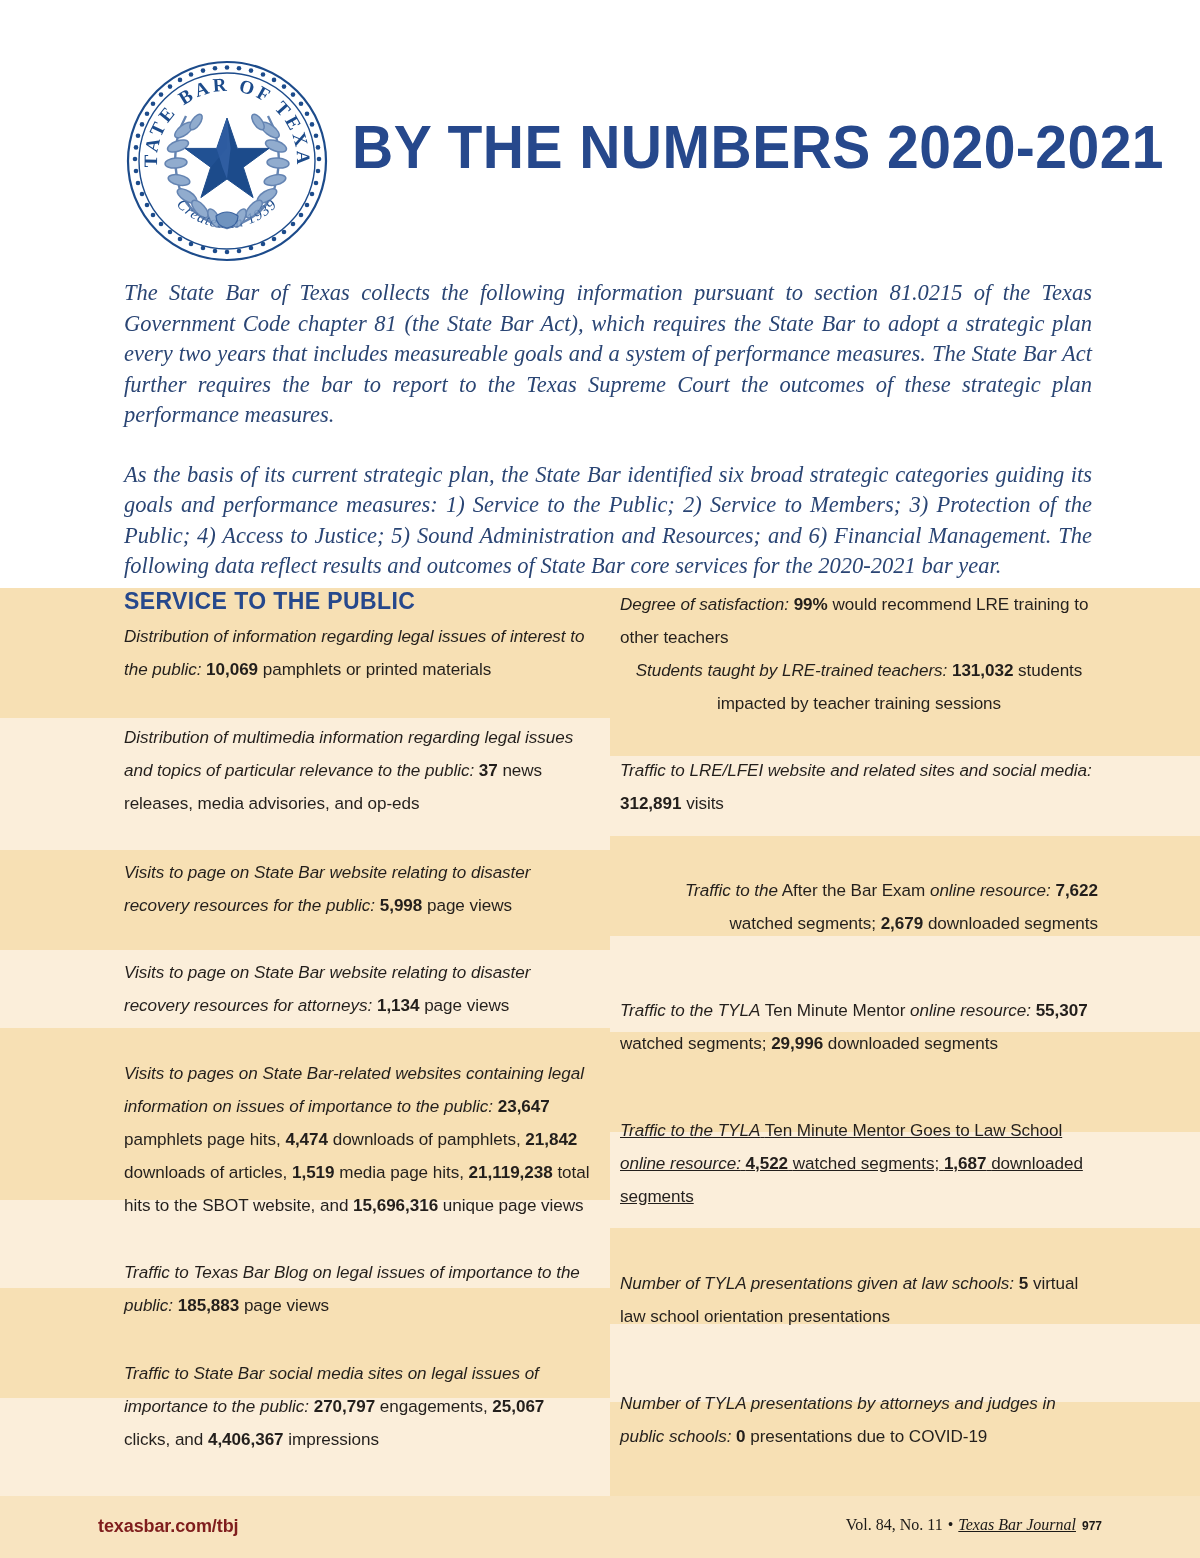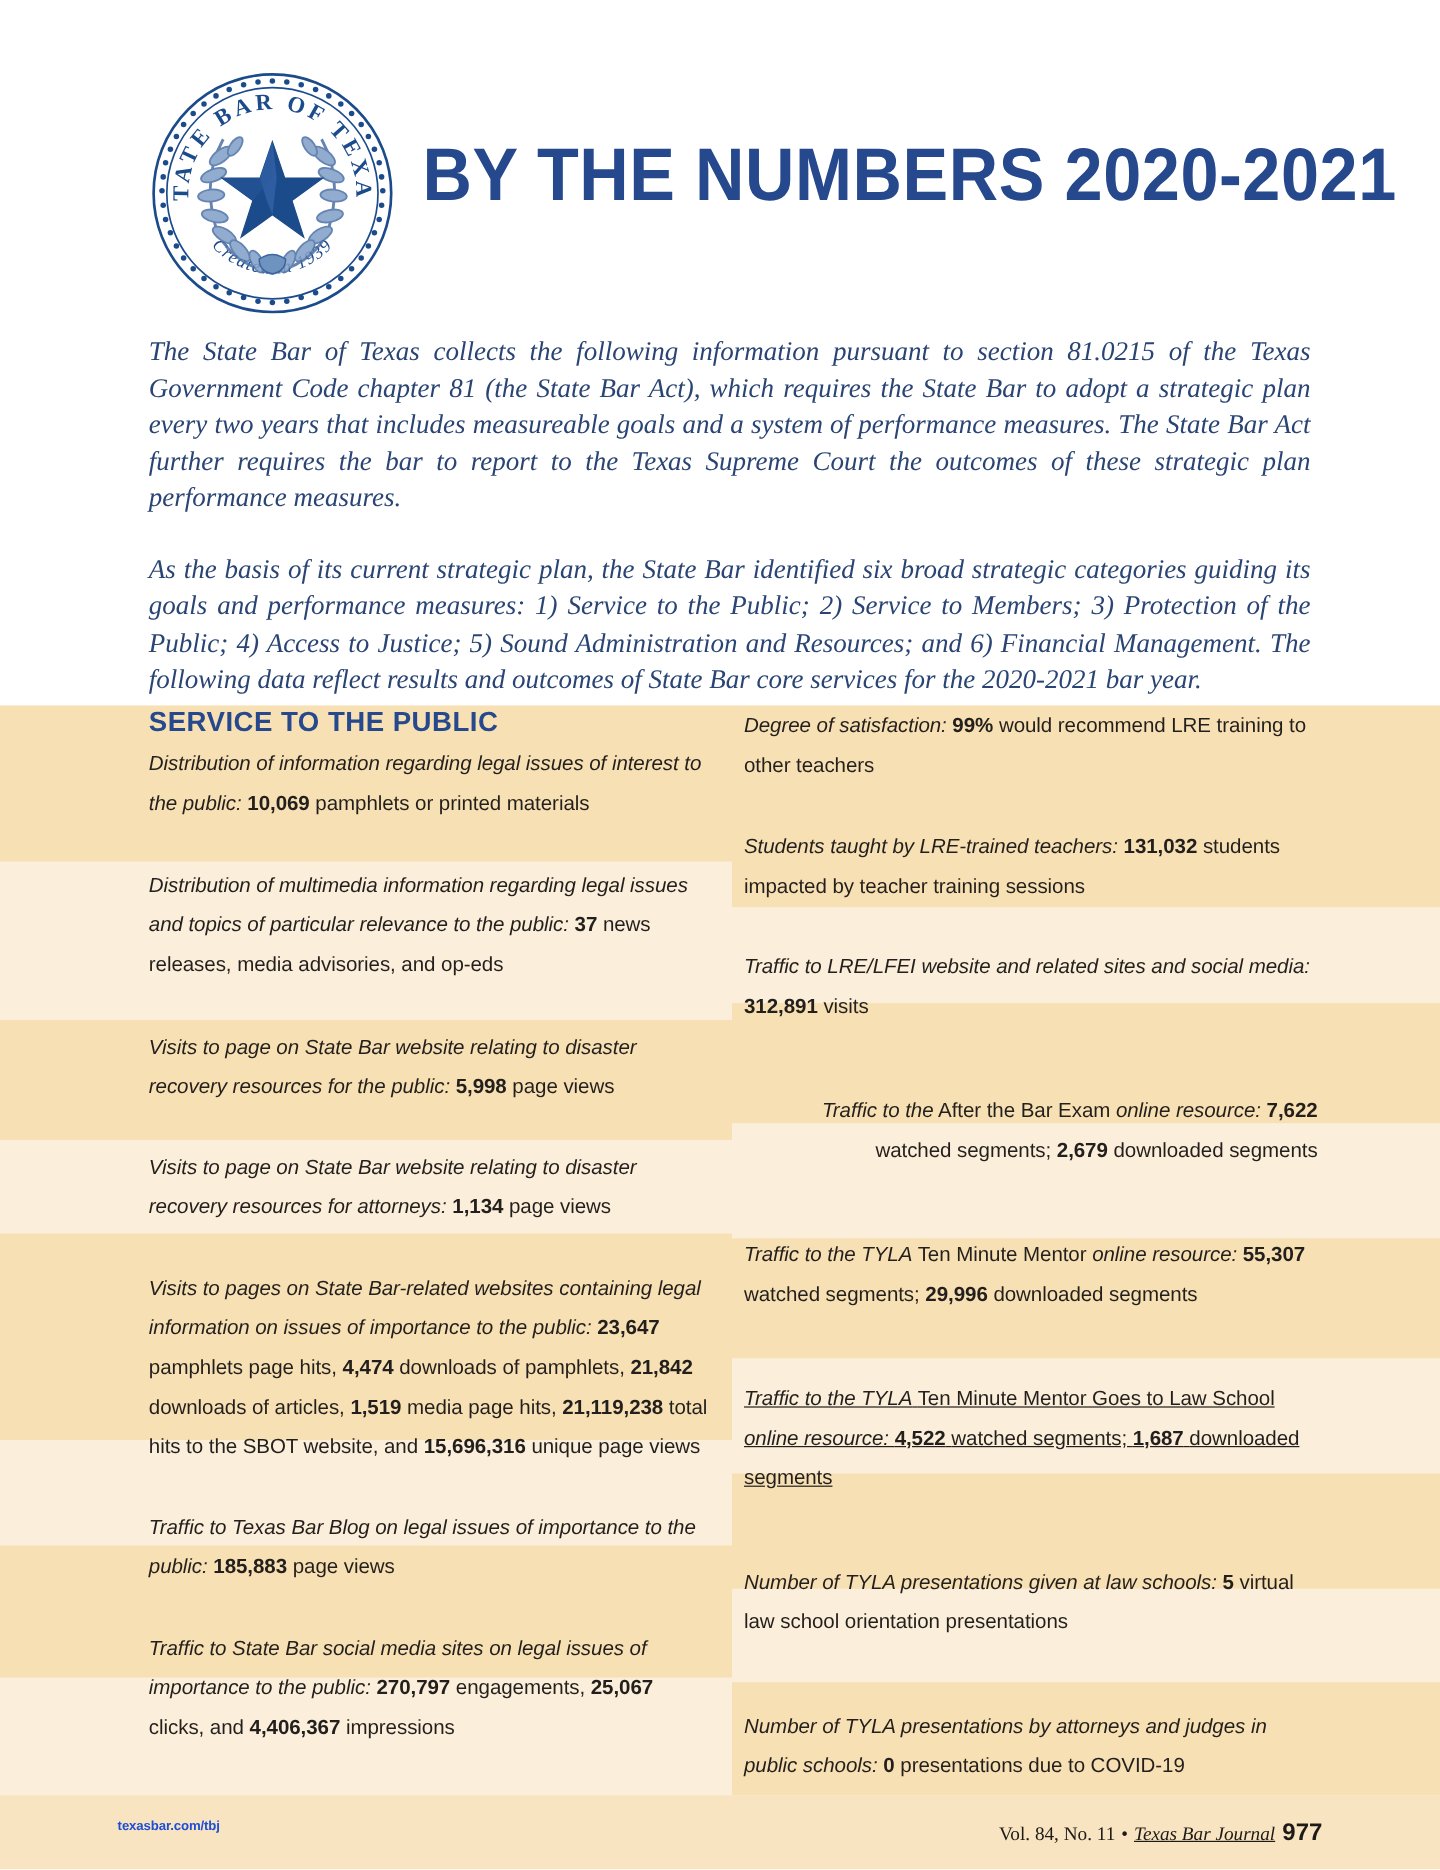--- a/index.html
+++ b/index.html
@@ -145,43 +145,43 @@
     width: 1200px;
     height: 62px;
     background: #f8e4c0;
   }
 
   .footer-left {
     position: absolute;
     left: 98px;
     top: 20px;
     font-family: "Liberation Sans Narrow", "Liberation Sans", sans-serif;
-    font-size: 11px;
+    font-size: 18px;
     font-weight: bold;
-    color: #1d4ed8;
+    color: #7f1d1d;
     letter-spacing: -0.1px;
   }
 
   .footer-right {
     position: absolute;
     right: 98px;
     top: 20px;
     font-family: "Liberation Serif", serif;
     font-size: 16px;
     color: #1d1a17;
     white-space: nowrap;
   }
   .footer-right .jname {
     font-style: italic;
     text-decoration: underline;
   }
   .footer-right .pgnum {
     font-family: "Liberation Sans", sans-serif;
     font-weight: bold;
-    font-size: 20px;
+    font-size: 12px;
     margin-left: 6px;
   }
   .footer-right .bullet { margin: 0 5px; }
 </style>
 </head>
 <body>
 
 <div class="page">
 
   <div class="header">
@@ -395,21 +395,21 @@
     </div>
 
     <div class="col right">
 
       <div class="entry" style="">
         <span class="lbl">Degree of satisfaction:</span>
         <span class="num">99%</span>
         <span class="rom">would recommend LRE training to other teachers</span>
       </div>
 
-      <div class="entry" style="margin-top:35px;">
+      <div class="entry" style="text-align:center;">
         <span class="lbl">Students taught by LRE-trained teachers:</span>
         <span class="num">131,032</span>
         <span class="rom">students impacted by teacher training sessions</span>
       </div>
 
       <div class="entry" style="margin-top:34px;">
         <span class="lbl">Traffic to LRE/LFEI website and related sites and social media:</span>
         <span class="num">312,891</span>
         <span class="rom">visits</span>
       </div>

